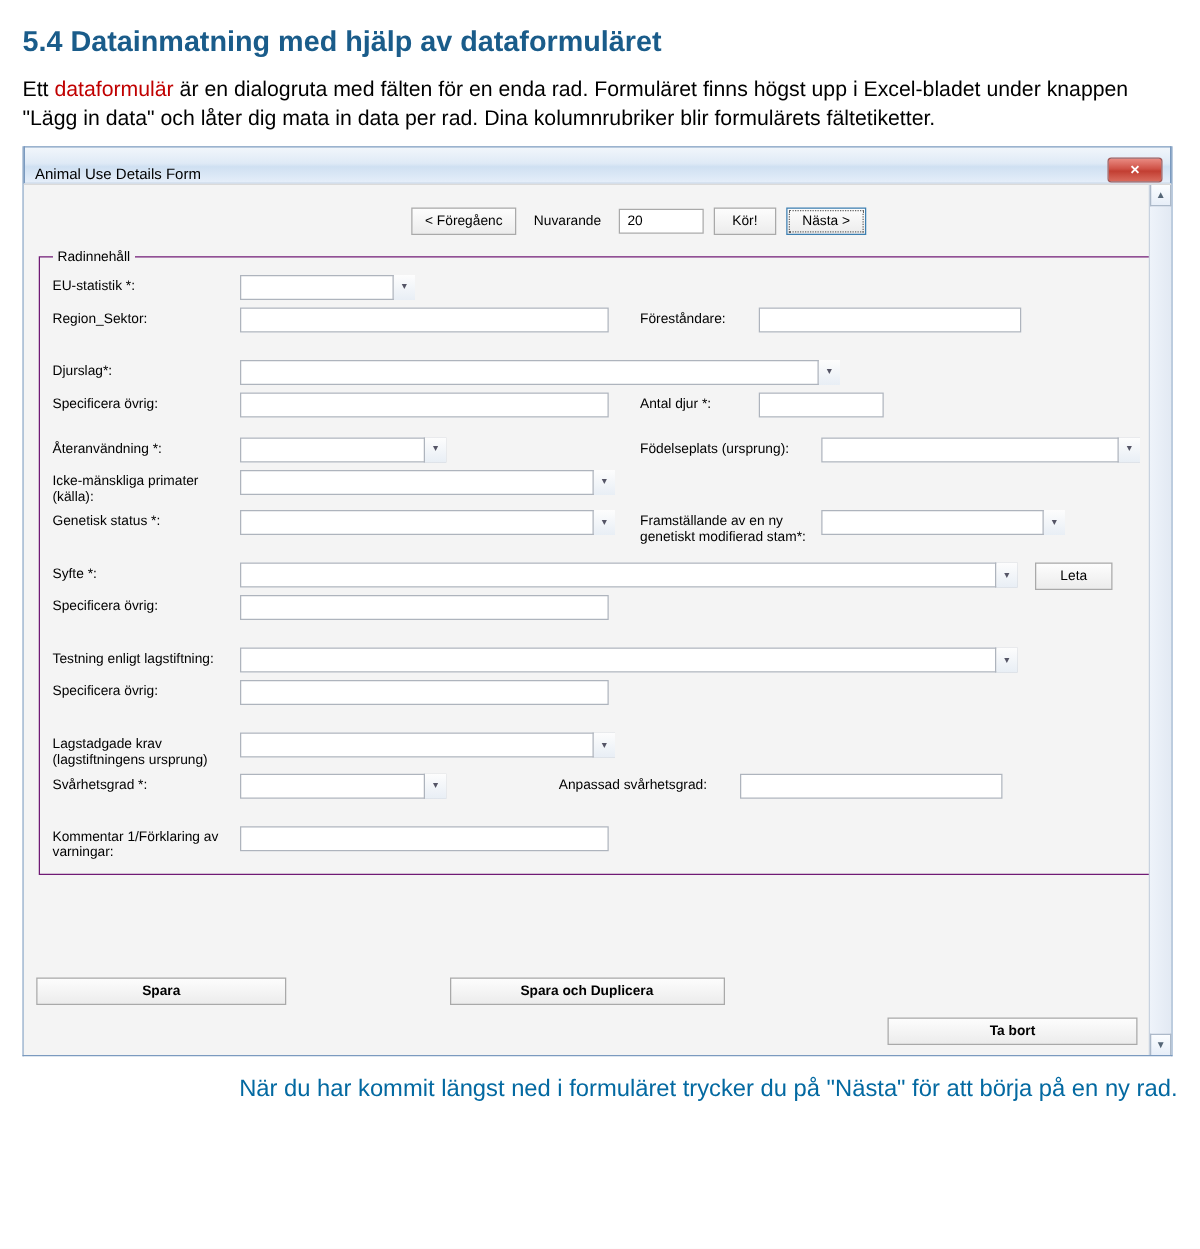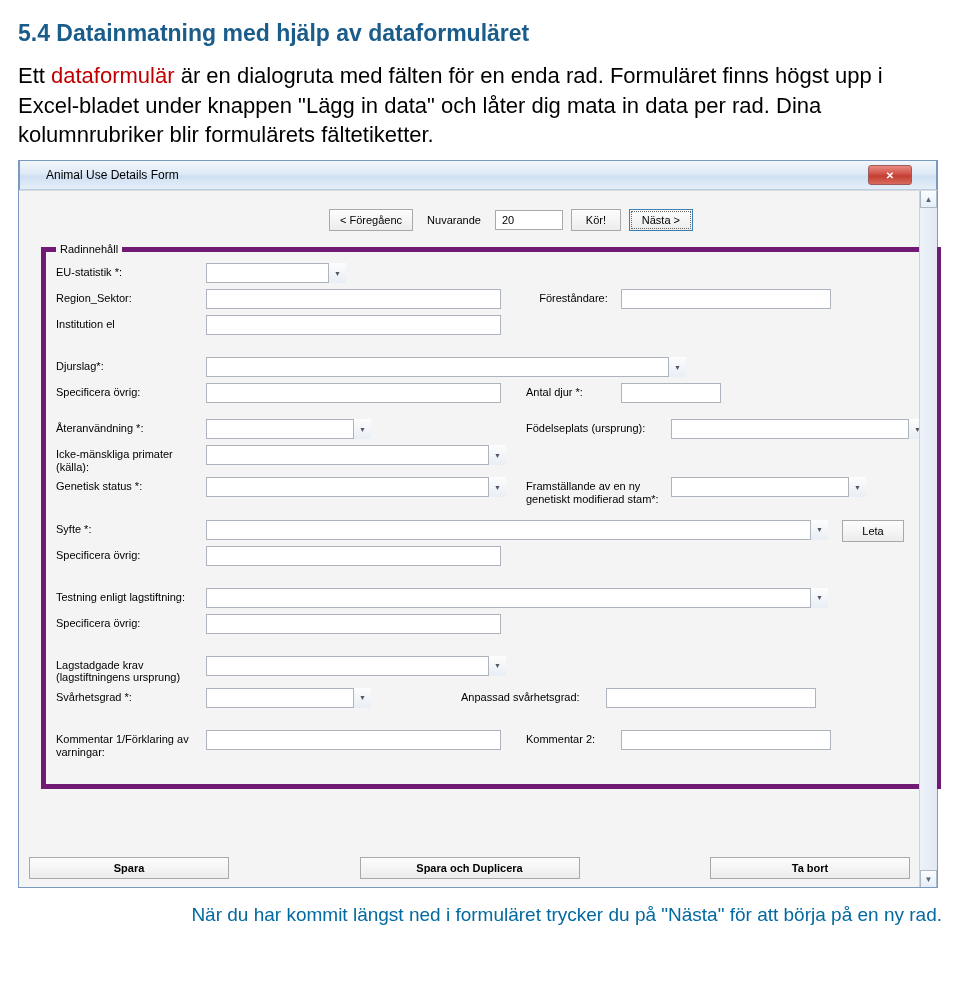--- a/index.html
+++ b/index.html
@@ -10,43 +10,43 @@
     width: 960px;
     box-sizing: border-box;
   }
   .doc-heading {
     font-size: 23px;
     font-weight: bold;
     color: #1a5c8a;
     margin-bottom: 14px;
   }
   .doc-para {
-    font-size: 22px;
+    font-size: 17px;
     color: #000;
     line-height: 1.35;
     margin-bottom: 10px;
   }
   .hl-red { color: #c00000; }
 
   
   .win {
     border: 1px solid #7b9abf;
     border-top: none;
     width: 918px;
     margin: 6px 0 14px 0;
     font-family: "Segoe UI", Tahoma, Arial, sans-serif;
   }
   .titlebar {
     height: 28px;
     background: linear-gradient(#f1f6fb, #dfeaf6 45%, #cfe0f2 55%, #e5eef9);
     border: 1px solid #7b9abf;
     border-bottom: 1px solid #b9cde4;
     display: flex;
-    align-items: center;
-    padding: 0 24px;
+    align-items: flex-end;
+    padding: 0 6px;
     font-size: 12px;
     color: #000;
   }
   .titlebar .title { flex: 1; padding-left: 2px; }
   .closebtn {
     width: 42px; height: 18px;
     border: 1px solid #9c5a5a;
     border-radius: 3px;
     background: linear-gradient(#e98b82, #cf5146 45%, #c23e32 55%, #d96b5d);
     display:flex; align-items:center; justify-content:center;
@@ -93,23 +93,23 @@
   .btn.small{min-width:50px;}
   .navrow .nuvarande { padding:0 6px; }
   .navrow .recnum {
     background:#fff; border:1px solid #a9a9a9;
     width:68px; height:20px; padding:2px 6px; box-sizing:border-box;
     font-size:11px;
   }
   .btn.focus { outline:1px dotted #666; outline-offset:-3px; border-color:#3c7fb1;}
   
   fieldset.group {
-    border:5px solid #701a75;
-    margin: 2px 10px 6px 22px;
-    padding: 8px 10px 22px 10px;
+    border:1px solid #701a75;
+    margin: 2px 10px 6px 12px;
+    padding: 8px 10px 6px 10px;
     position:relative;
   }
   fieldset.group > legend {
     font-size:11px; color:#000; padding:0 4px;
   }
 
   .row {
     display:flex; align-items:flex-start;
     font-size:11px; color:#000;
     margin-bottom:4px;
@@ -184,29 +184,25 @@
             <div class="caret">▼</div>
           </div>
         </div>
 
         <div class="row col2">
           <div class="cell" style="width:470px;">
             <div class="lbl">Region_Sektor:</div>
             <input class="fld" style="width: 295px;">
           </div>
           <div class="cell">
-            <div class="lbl2" style="width:95px;text-align:center;">Föreståndare:</div>
+            <div class="lbl2" style="width:95px;">Föreståndare:</div>
             <input class="fld" style="width: 210px;">
           </div>
         </div>
 
-        <div class="row">
-          <div class="lbl">Institution el</div>
-          <input class="fld" style="width: 295px;">
-        </div>
 
         <div class="bigspacer"></div>
 
         <div class="row">
           <div class="lbl">Djurslag*:</div>
           <div class="combo" style="width:480px;">
             <input class="fld" style="width: 480px;">
             <div class="caret">▼</div>
           </div>
         </div>
@@ -324,32 +320,28 @@
           </div>
         </div>
 
         <div class="bigspacer"></div>
 
         <div class="row col2">
           <div class="cell" style="width:470px;">
             <div class="lbl tall">Kommentar 1/Förklaring av varningar:</div>
             <input class="fld" style="width: 295px;">
           </div>
-          <div class="cell">
-            <div class="lbl2" style="width:95px;">Kommentar 2:</div>
-            <input class="fld" style="width: 210px;">
-          </div>
         </div>
 
       </fieldset>
 
       <div class="footer">
         <button class="btn" style="min-width:200px;">Spara</button>
         <button class="btn" style="min-width:220px;">Spara och Duplicera</button>
-        <button class="btn" style="min-width:200px;">Ta bort</button>
+        <button class="btn" style="min-width:200px;margin-top:32px;">Ta bort</button>
       </div>
 
     </div>
 
     <div class="scrollbar">
       <div class="sb-btn up">▲</div>
       <div class="sb-btn down">▼</div>
     </div>
   </div>
 </div>

